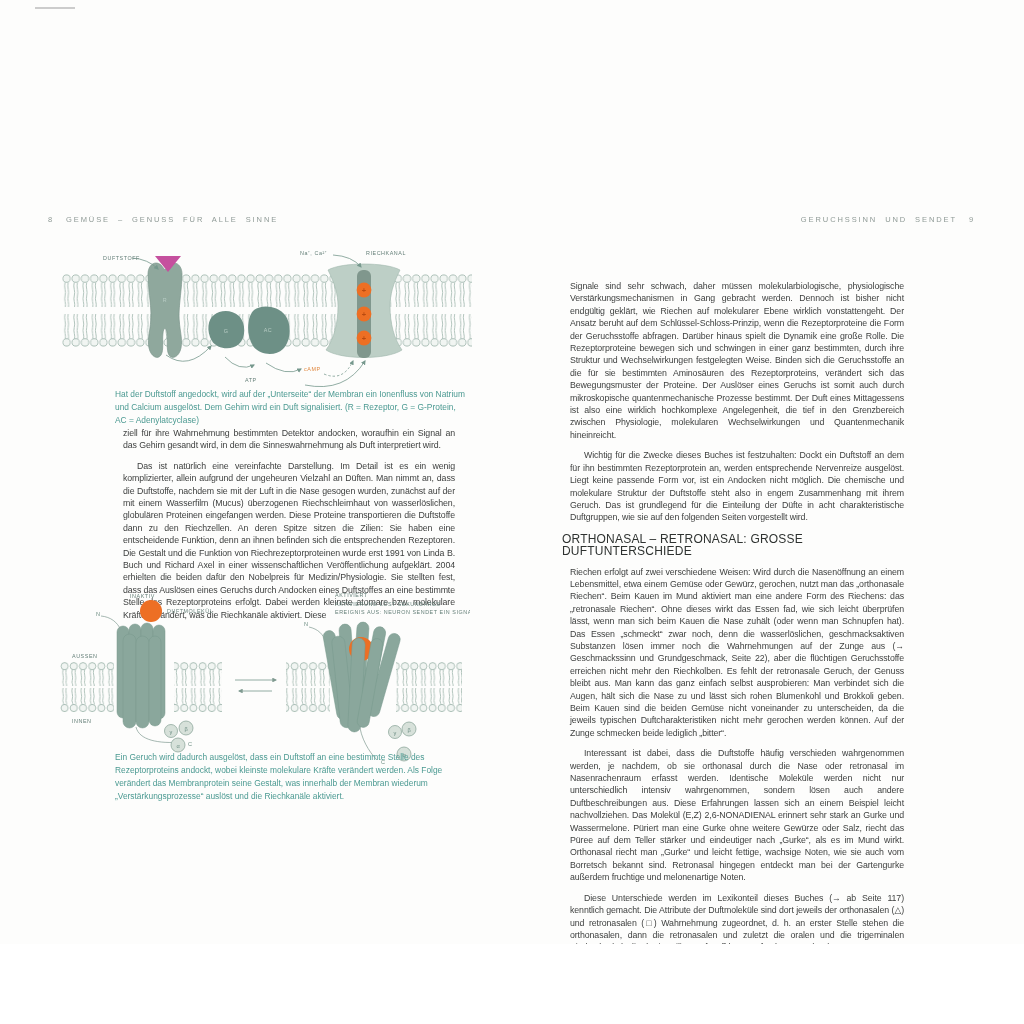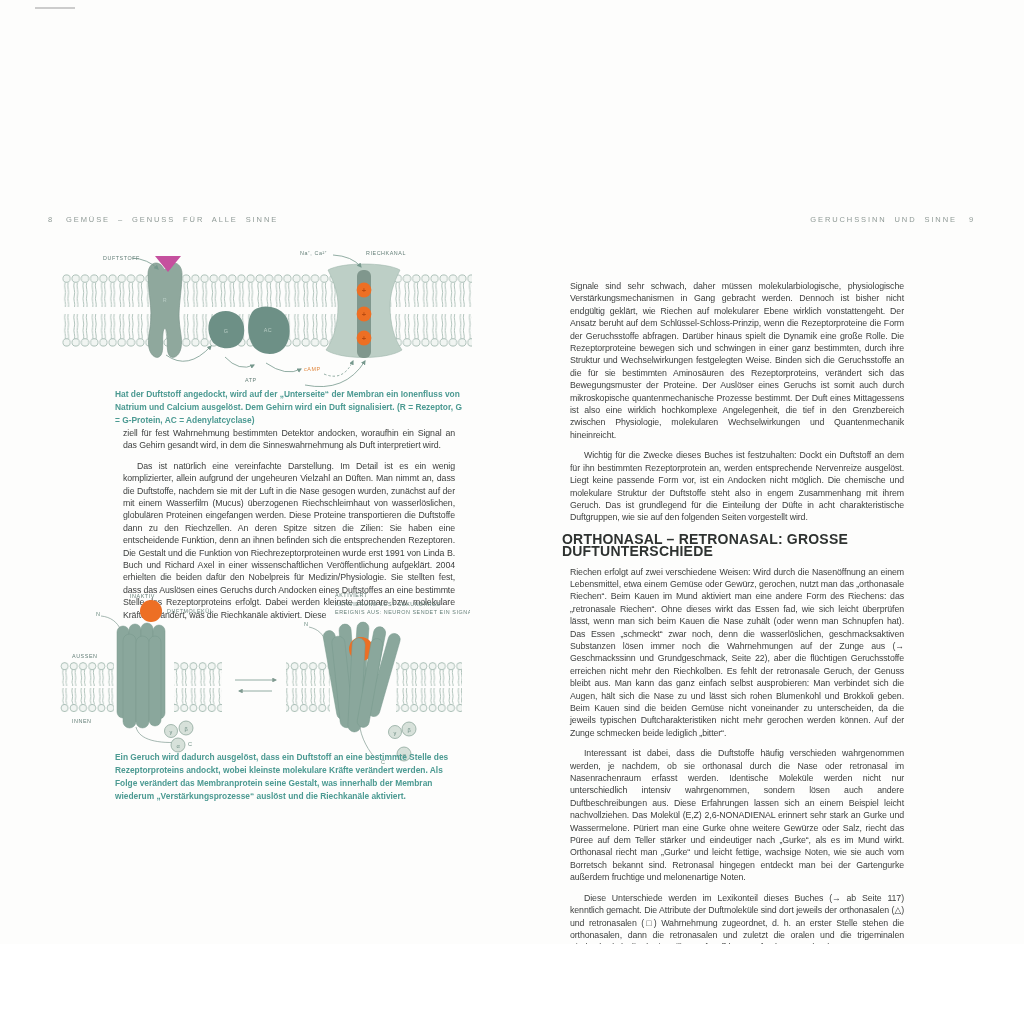--- a/index.html
+++ b/index.html
@@ -20,27 +20,27 @@
   .runhead-left .pagenum  { margin-right:12px; }
   .runhead-right .pagenum { margin-left:12px; }
 
   .bodytext { position:absolute; font-size:8.8px; line-height:12.4px; letter-spacing:-0.1px; text-align:justify; color:#3d3f3e; }
   .bodytext p { margin:8px; }
   .bodytext p.ind { text-indent:14px; }
   #left-body  { left:115px; top:419px; width:348px; }
   #right-body { left:562px; top:272px; width:350px; }
 
   .sechead {
-    font-size:14px; font-weight:700; letter-spacing:0.2px; color:#2e3230;
+    font-size:12px; font-weight:400; letter-spacing:0.2px; color:#2e3230;
     margin:9px 0 5px 0 !important; text-align:left; text-indent:0 !important;
   }
 
   .figcaption {
     position:absolute; width:352px; font-size:8.4px; line-height:13px;
-    color:#4c9a92; text-align:left;font-weight:bold;
+    color:#4c9a92; text-align:left;
   }
   #cap1 { left:115px; top:388px; }
   #cap2 { left:115px; top:751px; }
 
   .fig { position:absolute; }
   #fig1 { left:62px; top:243px; }
   #fig2 { left:60px; top:590px; }
 
   svg text { font-family:"Liberation Sans", sans-serif; }
   .dlab  { font-size:5.4px; letter-spacing:0.55px; fill:#647f78; }
@@ -54,21 +54,21 @@
 <body>
 
 <div class="spread">
 
   <div class="crop-mark"></div>
 
   <div class="runhead runhead-left">
     <span class="pagenum">8</span><span>GEMÜSE – GENUSS FÜR ALLE SINNE</span>
   </div>
   <div class="runhead runhead-right">
-    <span>GERUCHSSINN UND SINNE</span><span class="pagenum">9</span>
+    <span>GERUCHSSINN UND SENDET</span><span class="pagenum">9</span>
   </div>
 
   <svg id="fig1" class="fig" width="410" height="150" viewBox="0 0 410 150">
     <defs>
       <pattern id="lt1" x="0" y="31" width="9.2" height="33" patternUnits="userSpaceOnUse">
         <path d="M3,8.5 C1.6,13 4.4,17.5 3,22 C1.9,25.5 4.1,29.5 3.3,33" stroke="#a5bbb2" stroke-width="0.9" fill="none"></path>
         <path d="M6.2,8.5 C4.8,13 7.6,17.5 6.2,22 C5.1,25.5 7.3,29.5 6.5,33" stroke="#a5bbb2" stroke-width="0.9" fill="none"></path>
         <circle cx="4.6" cy="4.6" r="3.7" fill="#f1f5f2" stroke="#a5bbb2" stroke-width="0.9"></circle>
       </pattern>
       <pattern id="lb1" x="0" y="71" width="9.2" height="33" patternUnits="userSpaceOnUse">
@@ -136,21 +136,21 @@
     <text class="dlab" x="41" y="17">DUFTSTOFF</text>
     <text class="dlab" x="238" y="12">Na⁺, Ca²⁺</text>
     <text class="dlab" x="304" y="12">RIECHKANAL</text>
     <text class="dlab dlab-orange" x="242" y="128">cAMP</text>
     <text class="dlab" x="183" y="139">ATP</text>
   </svg>
 
   <div class="figcaption" id="cap1">Hat der Duftstoff angedockt, wird auf der „Unterseite“ der Membran ein Ionenfluss von Natrium und Calcium ausgelöst. Dem Gehirn wird ein Duft signalisiert. (R = Rezeptor, G = G-Protein, AC = Adenylatcyclase)</div>
 
   <div class="bodytext" id="left-body">
-    <p>ziell für fest Wahrnehmung bestimmten Detektor andocken, woraufhin ein Signal an das Gehirn gesandt wird, in dem die Sinneswahrnehmung als Duft interpretiert wird.</p>
+    <p>ziell für ihre Wahrnehmung bestimmten Detektor andocken, woraufhin ein Signal an das Gehirn gesandt wird, in dem die Sinneswahrnehmung als Duft interpretiert wird.</p>
     <p class="ind">Das ist natürlich eine vereinfachte Darstellung. Im Detail ist es ein wenig komplizierter, allein aufgrund der ungeheuren Vielzahl an Düften. Man nimmt an, dass die Duftstoffe, nachdem sie mit der Luft in die Nase gesogen wurden, zunächst auf der mit einem Wasserfilm (Mucus) überzogenen Riechschleimhaut von wasserlöslichen, globulären Proteinen eingefangen werden. Diese Proteine transportieren die Duftstoffe dann zu den Riechzellen. An deren Spitze sitzen die Zilien: Sie haben eine entscheidende Funktion, denn an ihnen befinden sich die entsprechenden Rezeptoren. Die Gestalt und die Funktion von Riechrezeptorproteinen wurde erst 1991 von Linda B. Buch und Richard Axel in einer wissenschaftlichen Veröffentlichung aufgeklärt. 2004 erhielten die beiden dafür den Nobelpreis für Medizin/Physiologie. Sie stellten fest, dass das Auslösen eines Geruchs durch Andocken eines Duftstoffes an eine bestimmte Stelle des Rezeptorproteins erfolgt. Dabei werden kleinste atomare bzw. molekulare Kräfte verändert, was die Riechkanäle aktiviert. Diese</p>
   </div>
 
   <svg id="fig2" class="fig" width="410" height="182" viewBox="0 0 410 182">
     <defs>
       <pattern id="lt2" x="0" y="72" width="9.2" height="24" patternUnits="userSpaceOnUse">
         <path d="M3,7.5 C1.8,11.5 4.2,15 3,18.5 C2.1,21 4,22.5 3.4,24" stroke="#a5bbb2" stroke-width="0.9" fill="none"></path>
         <path d="M6.2,7.5 C5,11.5 7.4,15 6.2,18.5 C5.3,21 7.2,22.5 6.6,24" stroke="#a5bbb2" stroke-width="0.9" fill="none"></path>
         <circle cx="4.6" cy="4.2" r="3.6" fill="#f1f5f2" stroke="#a5bbb2" stroke-width="0.9"></circle>
       </pattern>

